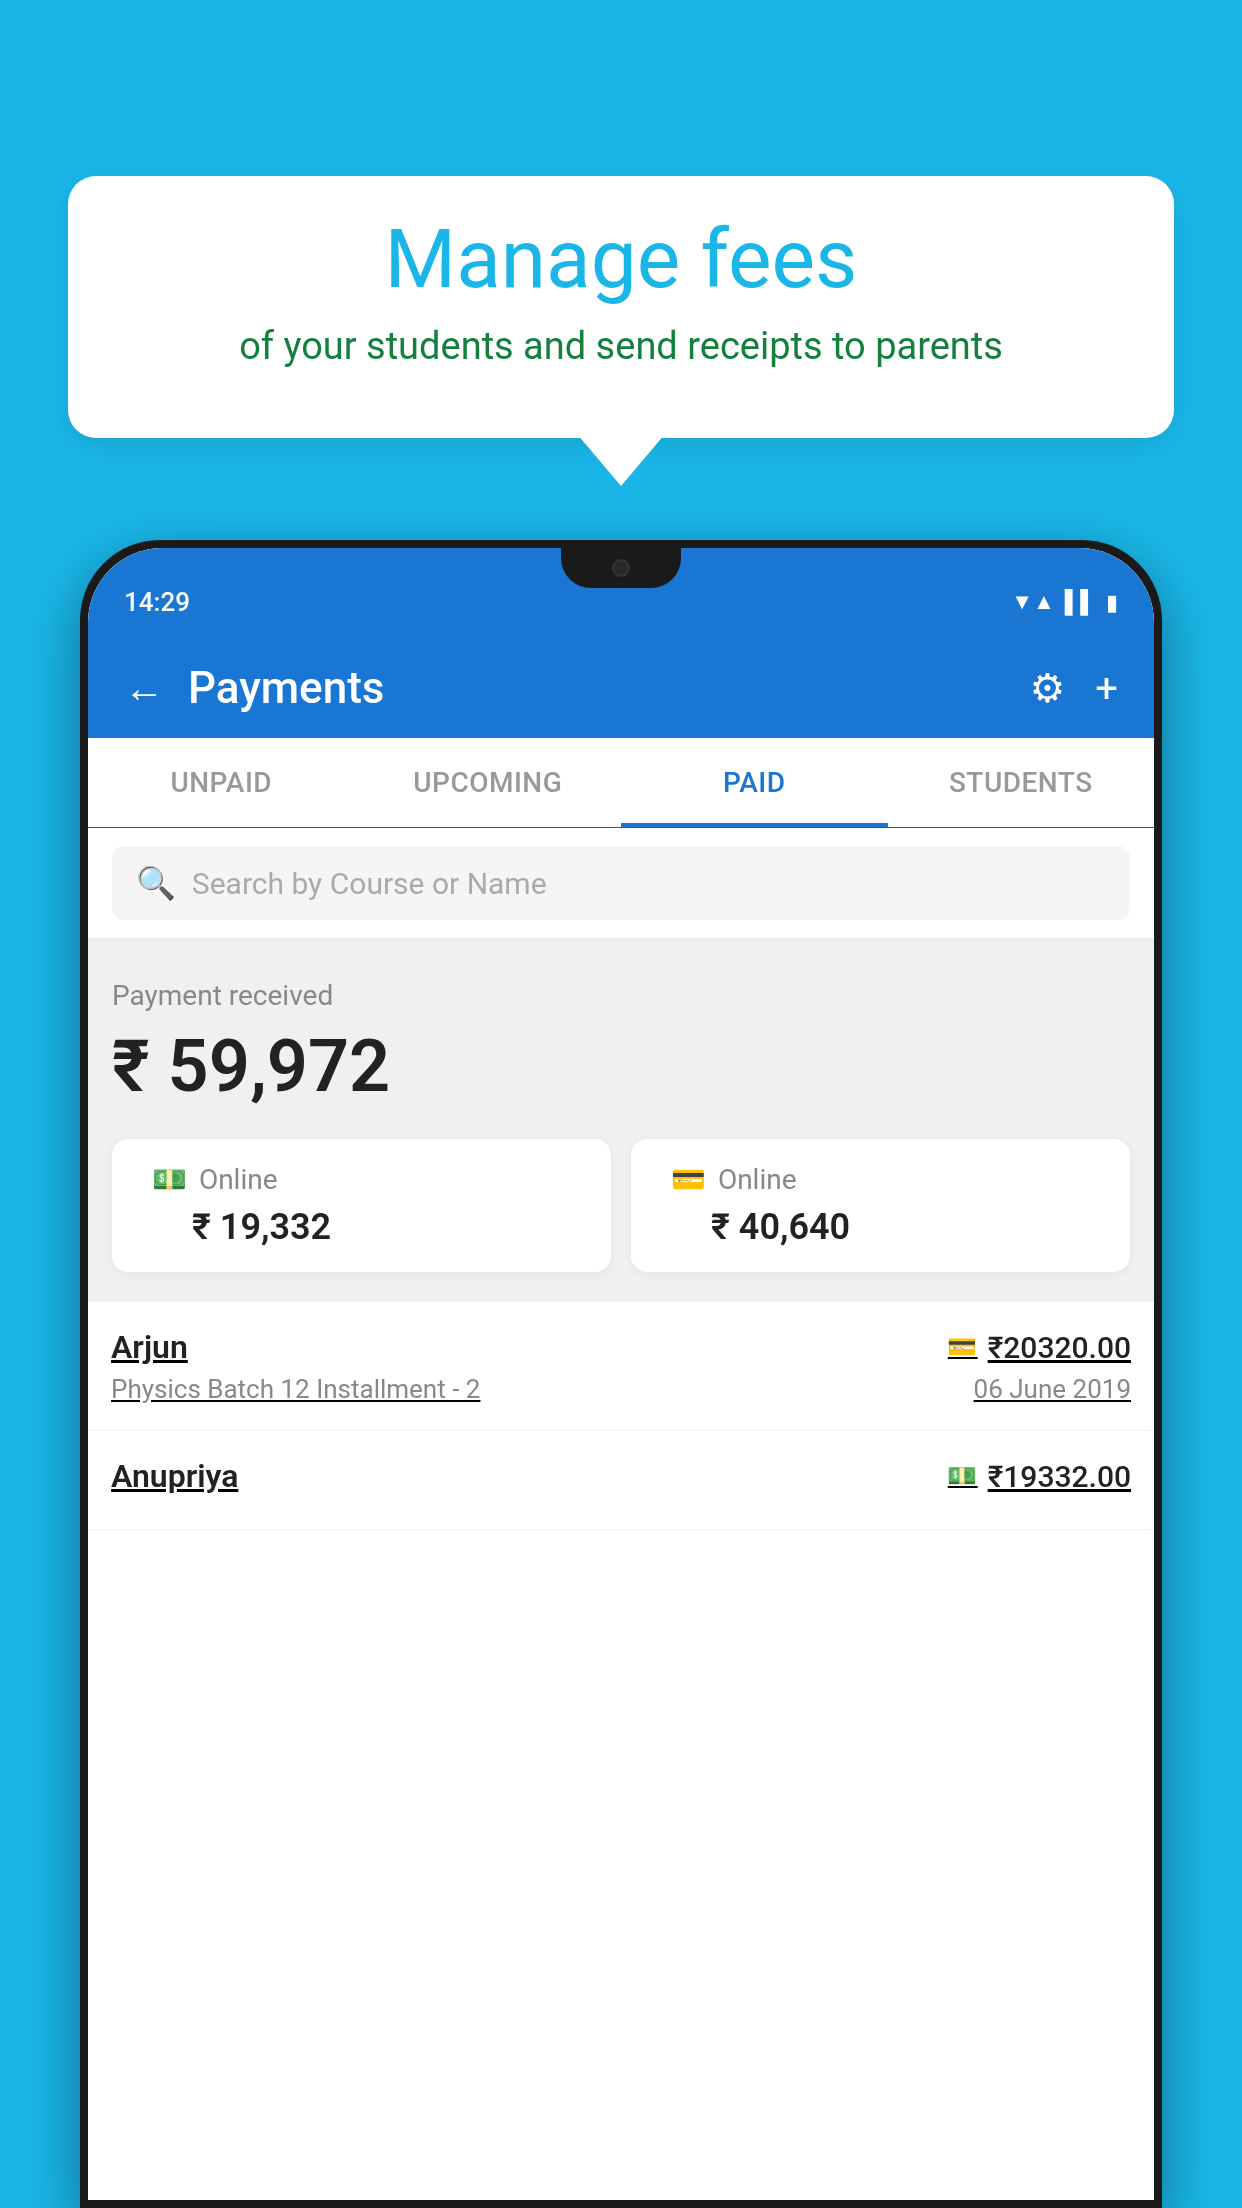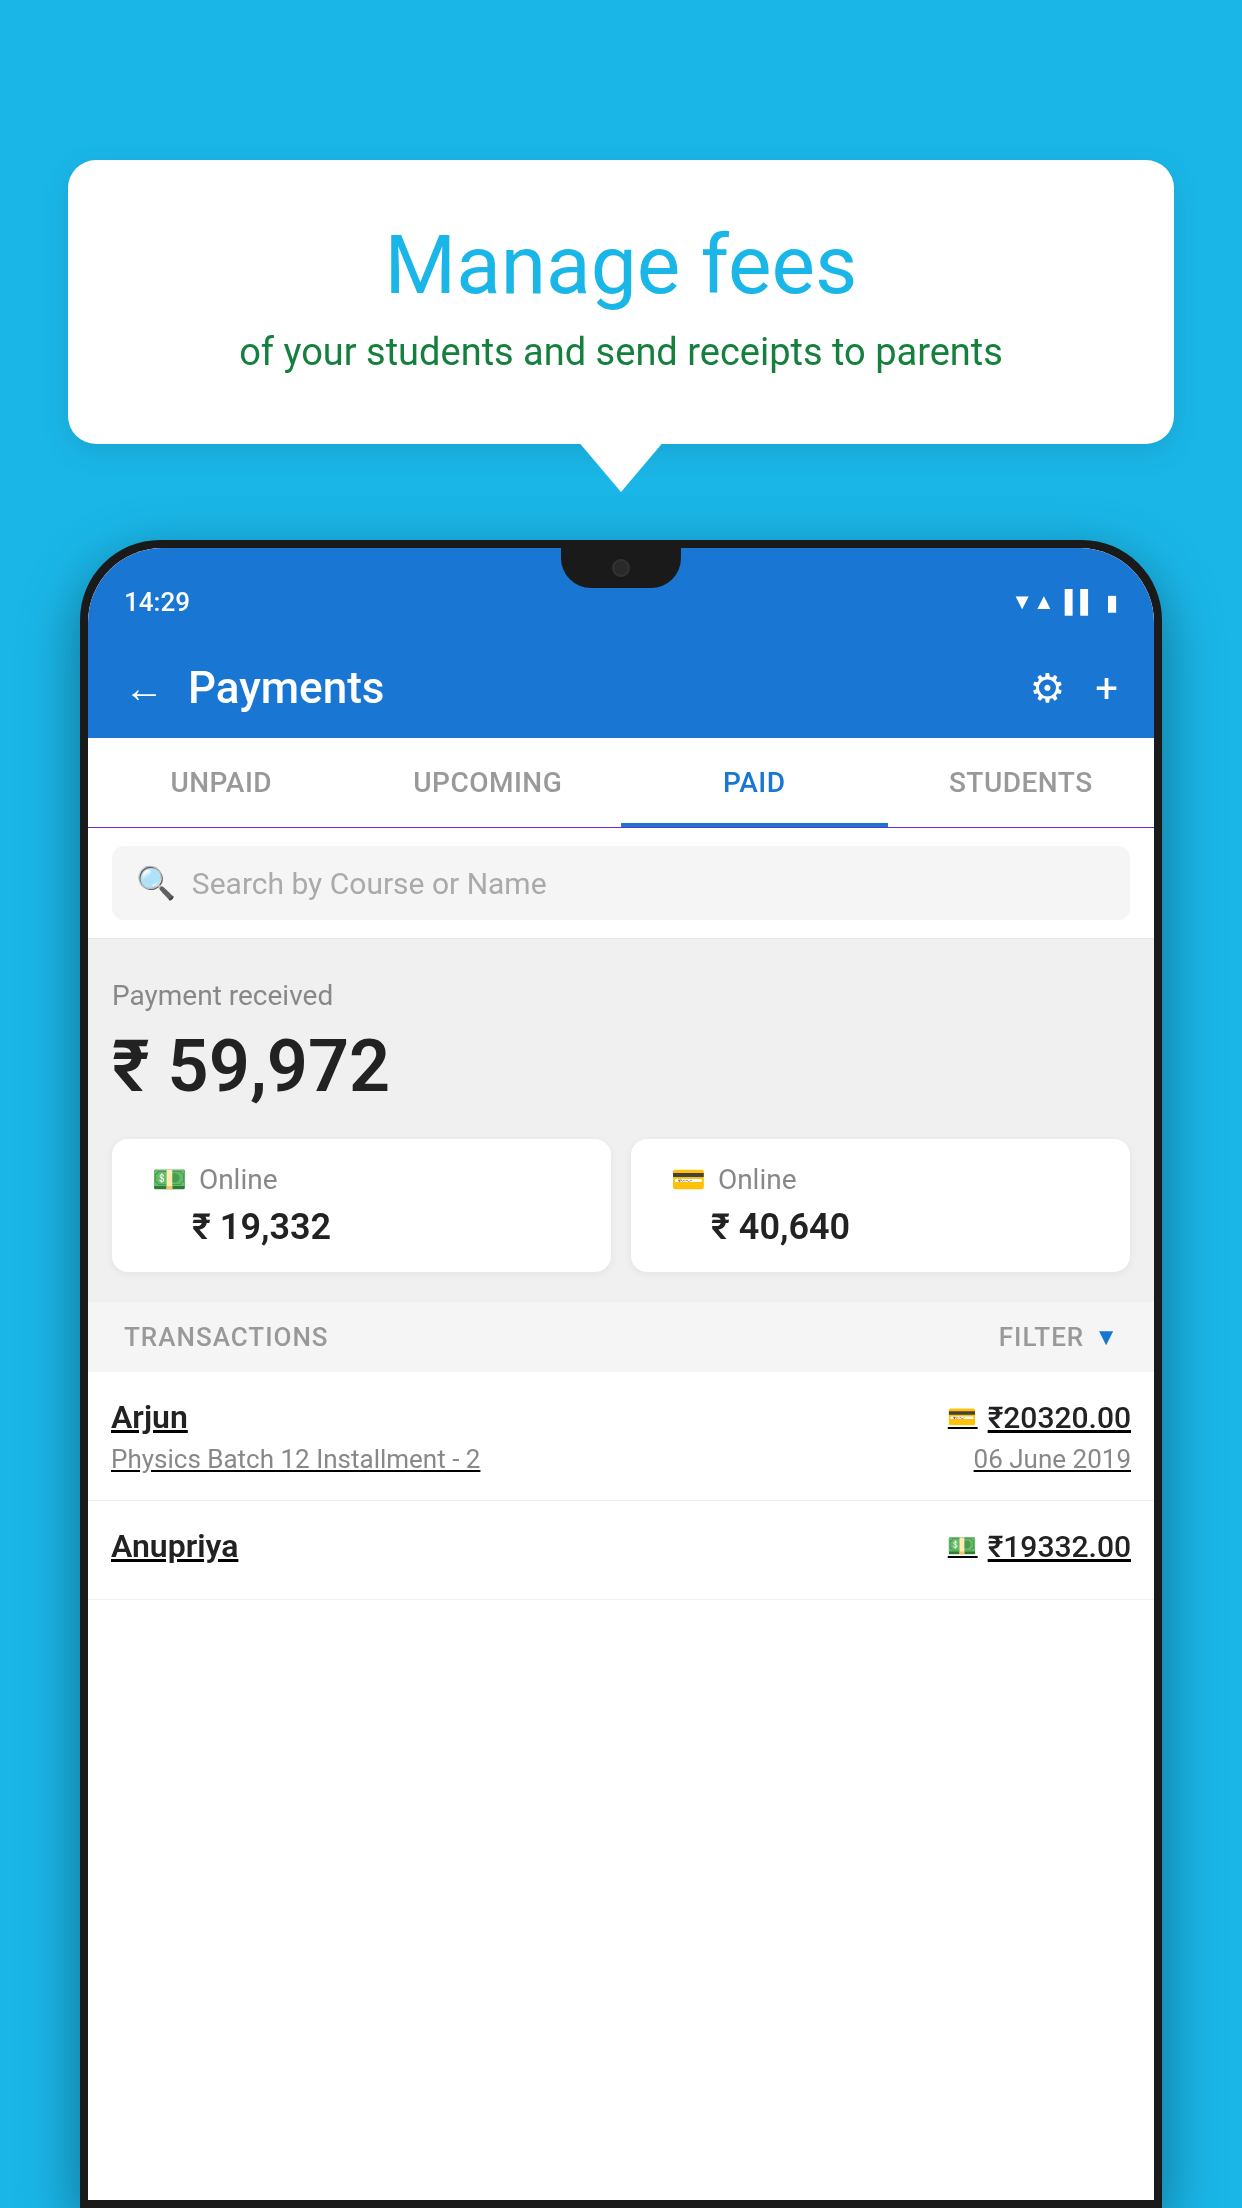--- a/index.html
+++ b/index.html
@@ -9,26 +9,26 @@
       height: 2208px;
       background-color: #1ab6e8;
       font-family: 'Roboto', Arial, sans-serif;
       position: relative;
       overflow: hidden;
     }
 
     
     .speech-bubble {
       position: absolute;
-      top: 160px;
+      top: 176px;
       left: 68px;
       right: 68px;
       background: white;
       border-radius: 28px;
-      padding: 60px 50px 70px;
+      padding: 38px 50px 70px;
       text-align: center;
       box-shadow: 0 8px 30px rgba(0,0,0,0.10);
     }
 
     .speech-bubble::after {
       content: '';
       position: absolute;
       bottom: -48px;
       left: 50%;
       transform: translateX(-50%);
@@ -449,27 +449,20 @@
           <div class="payment-card">
             <div class="payment-card-row">
               <span class="card-icon">💳</span>
               <span class="payment-card-label">Online</span>
             </div>
             <div class="payment-card-amount">₹ 40,640</div>
           </div>
         </div>
       </div>
 
-      <div class="transactions-header">
-        <span class="transactions-label">TRANSACTIONS</span>
-        <div class="filter-row">
-          <span class="filter-label">FILTER</span>
-          <span class="filter-icon">▼</span>
-        </div>
-      </div>
 
       <div class="transaction-list">
 
         <div class="transaction-row">
           <div class="transaction-top">
             <span class="transaction-name">Arjun</span>
             <div class="transaction-amount-row">
               <span class="transaction-amount-icon">💳</span>
               <span class="transaction-amount">₹20320.00</span>
             </div>

